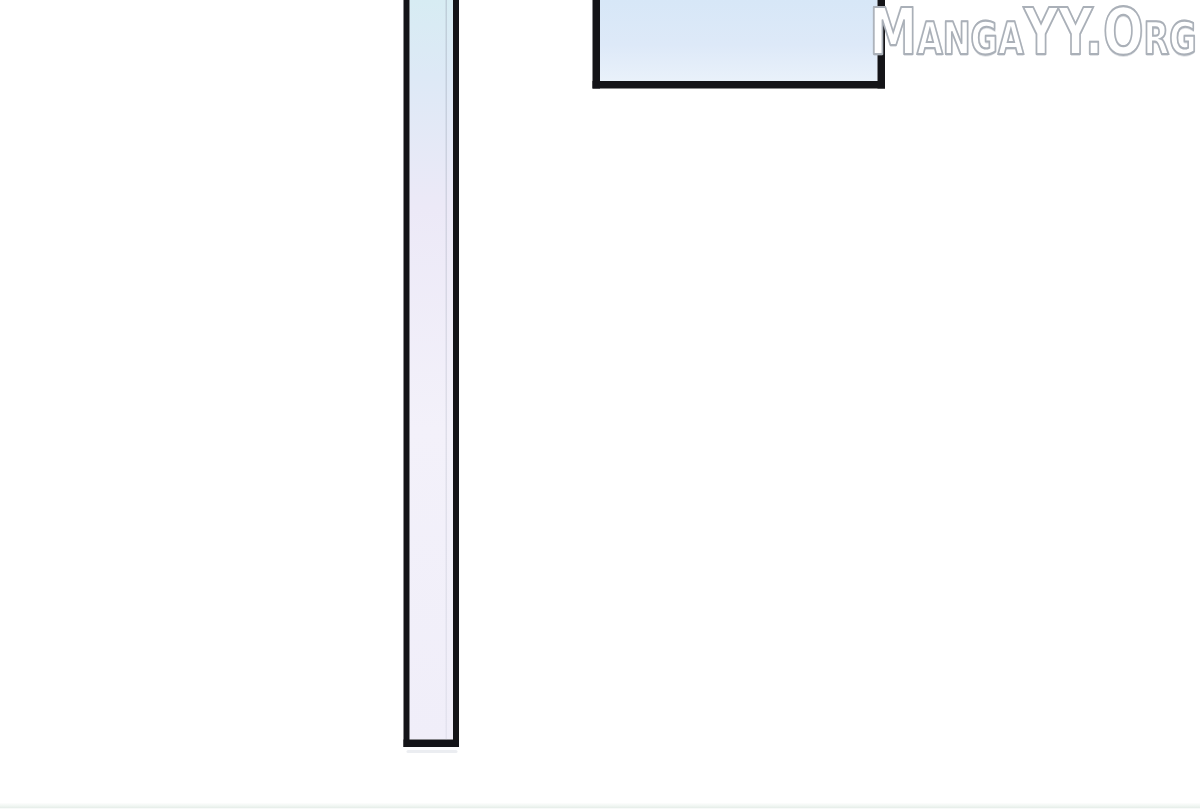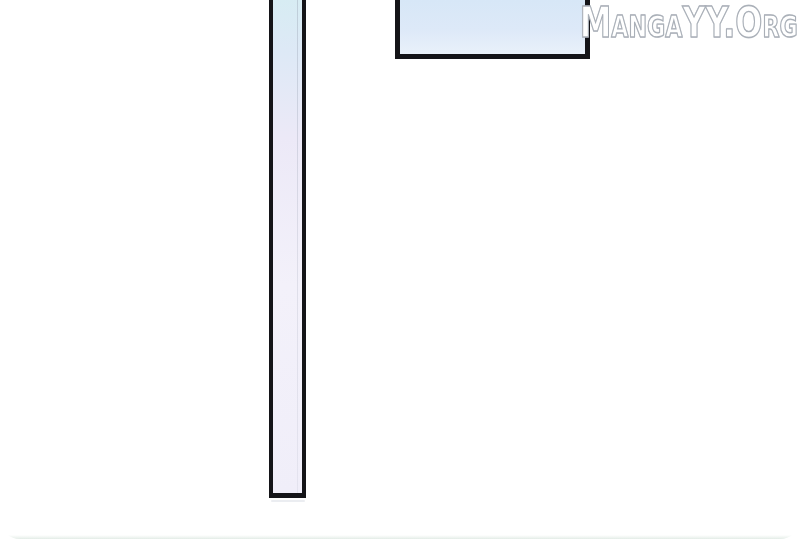--- a/index.html
+++ b/index.html
@@ -6,21 +6,20 @@
     margin: 0;
     padding: 0;
   }
   .page {
     position: relative;
     width: 800px;
     height: 539px;
     background: var(--background, #ffffff);
     overflow: hidden;
     font-family: "DejaVu Sans", sans-serif;
-    border-radius: 20px;
   }
 
   
   .panel {
     position: absolute;
     box-sizing: border-box;
     border: 4px solid var(--panel-border, #141418);
     border-top: none;
   }
   .panel-vertical {

